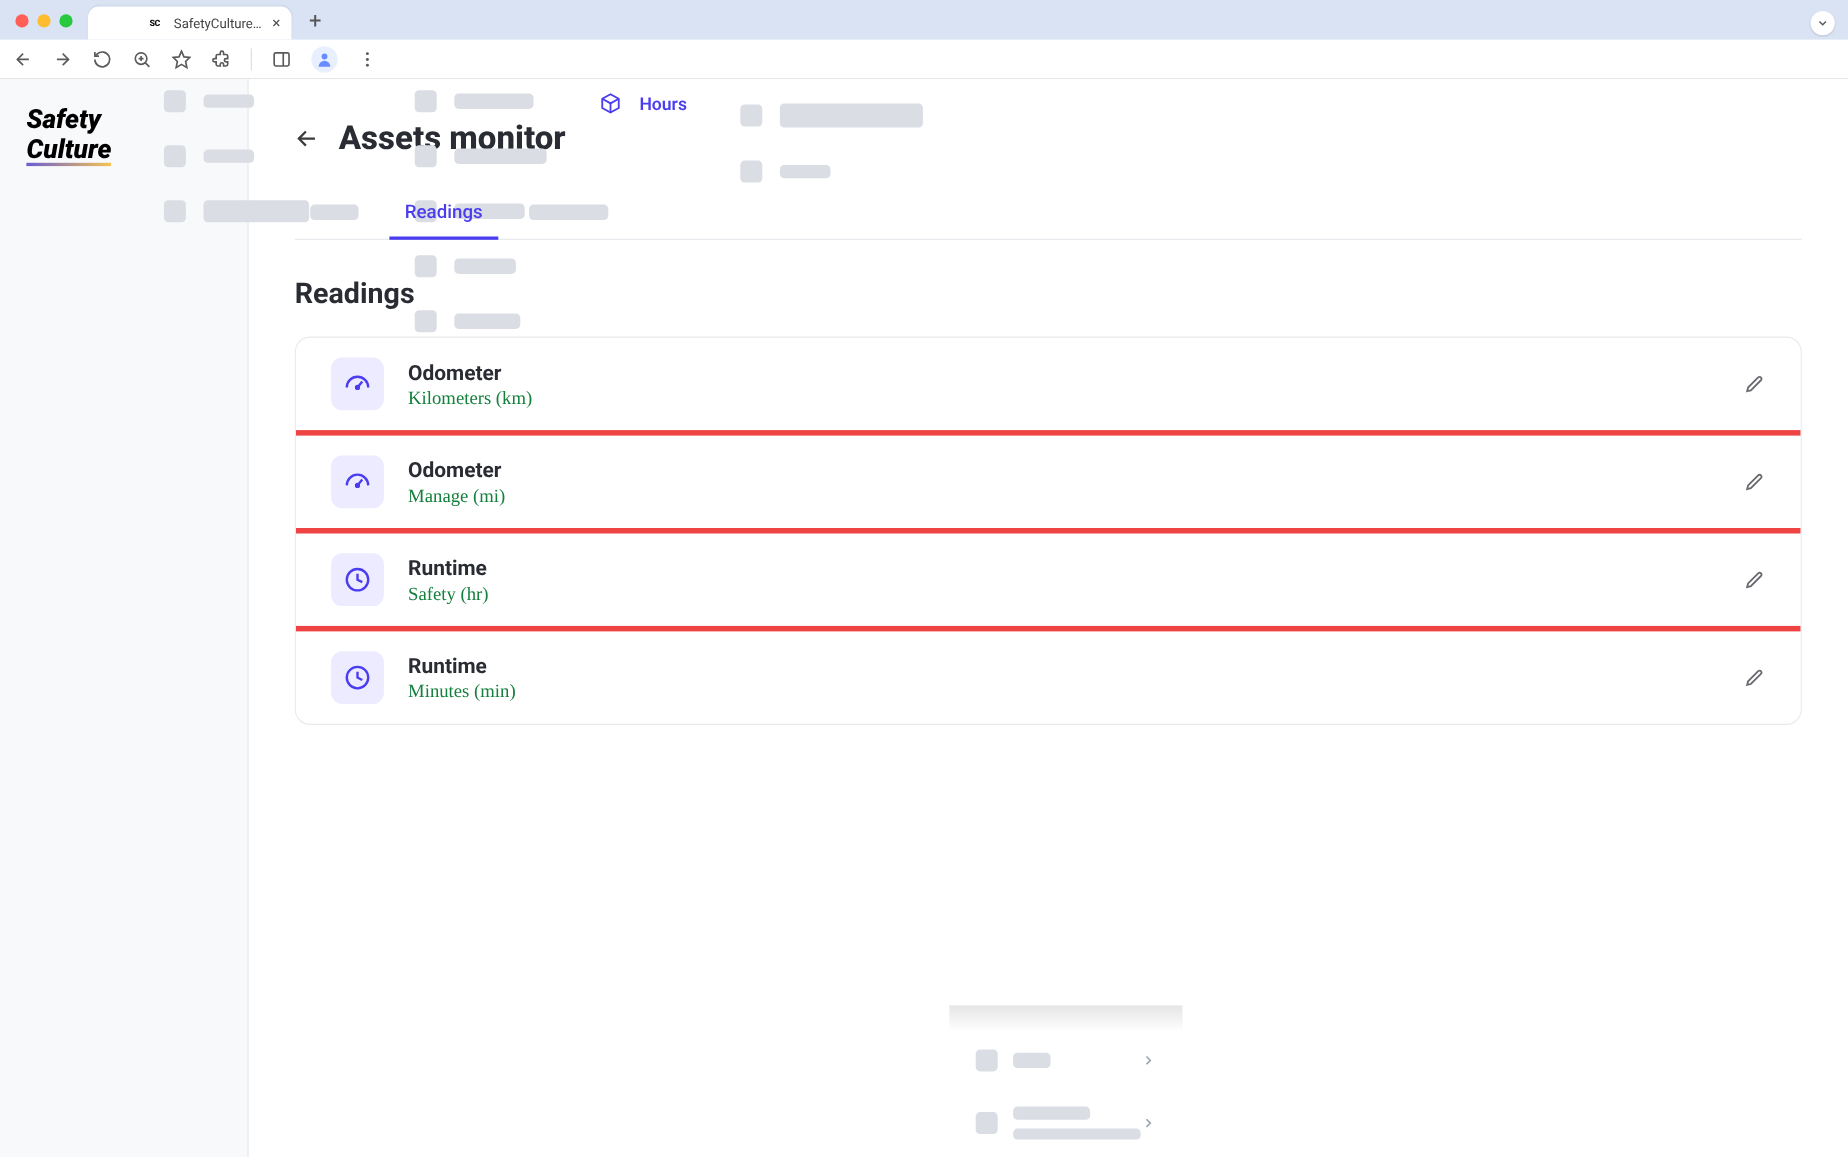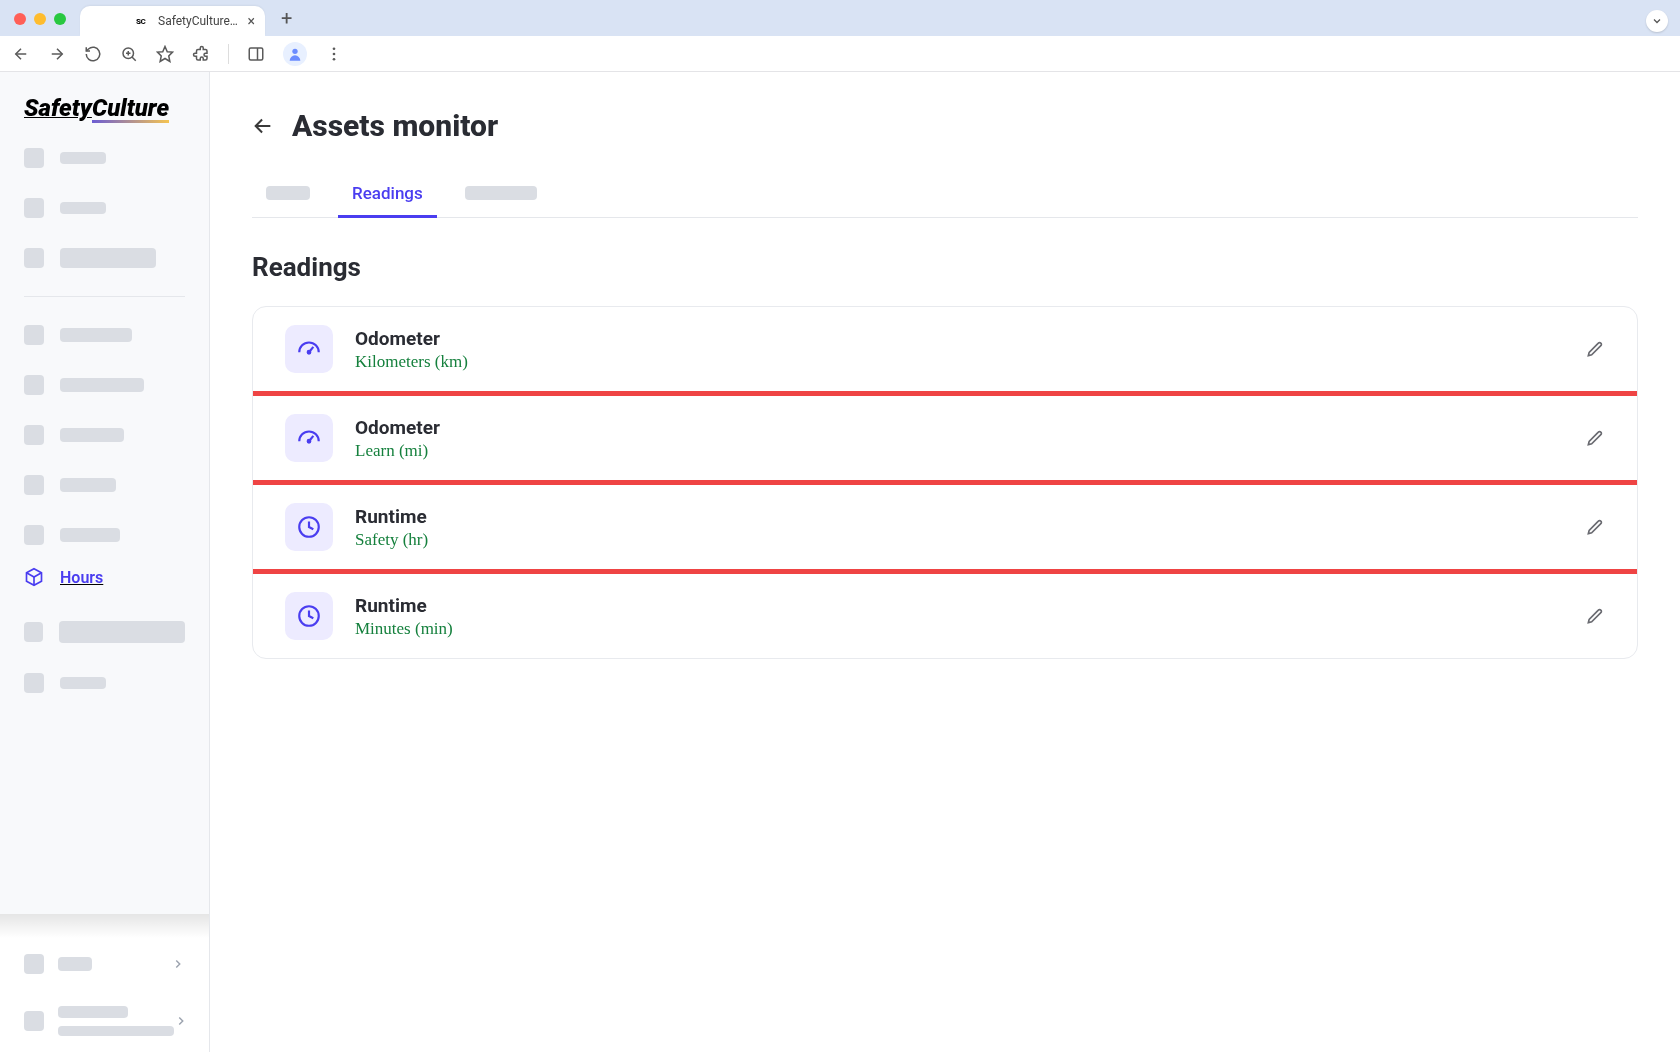--- a/index.html
+++ b/index.html
@@ -130,27 +130,26 @@
       align-items: center;
       justify-content: center;
     }
 
     
     .app {
       display: flex;
       height: calc(1052px - 72px);
     }
     .sidebar {
-      width: 210px;
+      width: 226px;
       background: #f8f9fb;
       border-right: 1px solid #e5e7eb;
       position: relative;
       display: flex;
-      flex-direction: column;
-      text-decoration: underline;
+      flex-direction: row;
     }
     .logo {
       padding: 22px 24px 12px;
     }
     .logo-text {
       font-size: 24px;
       font-weight: 900;
       font-style: italic;
     }
     .logo-underline {
@@ -559,21 +558,21 @@
       <div class="reading-item">
         <div class="reading-icon">
           <svg width="26" height="26" viewBox="0 0 24 24" fill="none" stroke="#4a3df0" stroke-width="2">
               <path d="M3 15 a9 9 0 0 1 18 0"></path>
               <line x1="12" y1="15" x2="16" y2="10"></line>
               <circle cx="12" cy="15" r="1.2" fill="#4a3df0"></circle>
             </svg>
         </div>
         <div class="reading-body">
           <div class="reading-name">Odometer</div>
-          <div class="reading-unit">Learn (mi)</div>
+          <div class="reading-unit">Manage (mi)</div>
         </div>
         <span class="edit-btn">
           <svg width="20" height="20" viewBox="0 0 24 24" fill="none" stroke="#6a6b71" stroke-width="2">
               <path d="M4 20 L8 19 L19 8 a2 2 0 0 0 0-3 l-0-0 a2 2 0 0 0-3 0 L5 16 Z"></path>
             </svg>
         </span>
       </div>
 
       <div class="reading-item">
         <div class="reading-icon">

